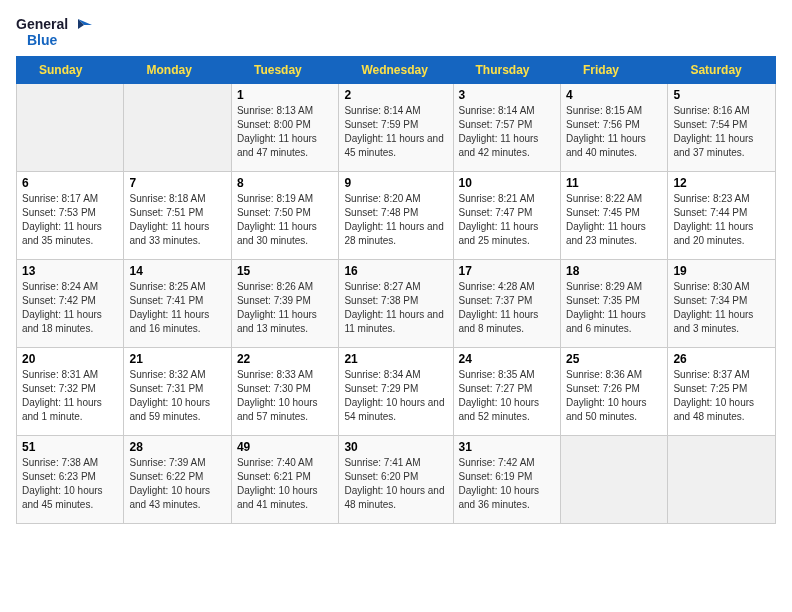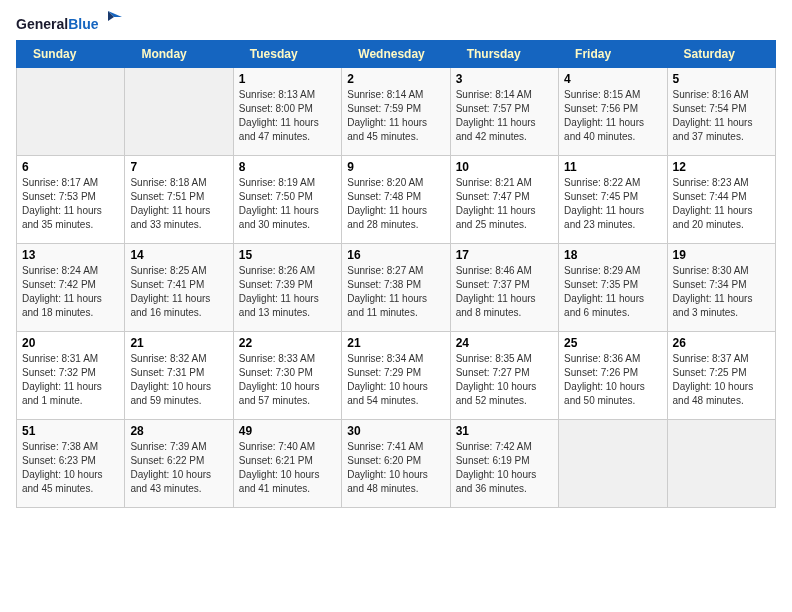--- a/index.html
+++ b/index.html
@@ -33,23 +33,23 @@
       font-size: 14px;
       color: #555;
     }
     table {
       width: 100%;
       border-collapse: collapse;
       font-size: 11px;
     }
     thead tr th {
       background: #1565c0;
-      color: #fef9c3;
+      color: #fde047;
       text-align: left;
-      padding: 6px 16px;
+      padding: 6px 22px;
       font-size: 12px;
       font-weight: bold;
       border: 1px solid #1565c0;
     }
     tbody tr td {
       border: 1px solid #ccc;
       vertical-align: top;
       padding: 4px 5px;
       width: 105px;
       min-height: 80px;
@@ -73,23 +73,23 @@
     .empty {
       background: #f0f0f0 !important;
     }
   </style>
 </head>
 <body>
 
 <div class="header">
   <div class="logo">
   <div style="display:flex;align-items:center;gap:0;">
-    <div style="display:flex;line-height:1.15;">
+    <div style="display:flex;flex-direction:column;line-height:1.15;">
       <span style="font-size:14px;font-weight:bold;color:#1a1a2e;">General</span>
-      <span style="font-size:14px;font-weight:bold;color:#1565c0;">Blue</span>
+      <span style="font-size:14px;font-weight:bold;color:#1565c0;text-align:center;">Blue</span>
     </div>
     <svg width="22" height="22" viewBox="0 0 22 22" style="margin-left:2px;margin-top:-8px;">
       <polygon points="8,2 22,8 14,8" fill="#1565c0"></polygon>
       <polygon points="8,2 14,8 8,12" fill="#1a3a6e"></polygon>
     </svg>
   </div>
 </div>
   <div class="title-area">
     <div class="month-title"></div>
     <div class="location"></div>
@@ -240,21 +240,21 @@
         <span class="day-num">16</span>
         <div class="day-info">
           <span>Sunrise: 8:27 AM</span><br>
           <span>Sunset: 7:38 PM</span><br>
           <span>Daylight: 11 hours and 11 minutes.</span>
         </div>
       </td>
         <td>
         <span class="day-num">17</span>
         <div class="day-info">
-          <span>Sunrise: 8:46 AM</span><br>
+          <span>Sunrise: 4:28 AM</span><br>
           <span>Sunset: 7:37 PM</span><br>
           <span>Daylight: 11 hours and 8 minutes.</span>
         </div>
       </td>
         <td>
         <span class="day-num">18</span>
         <div class="day-info">
           <span>Sunrise: 8:29 AM</span><br>
           <span>Sunset: 7:35 PM</span><br>
           <span>Daylight: 11 hours and 6 minutes.</span>

